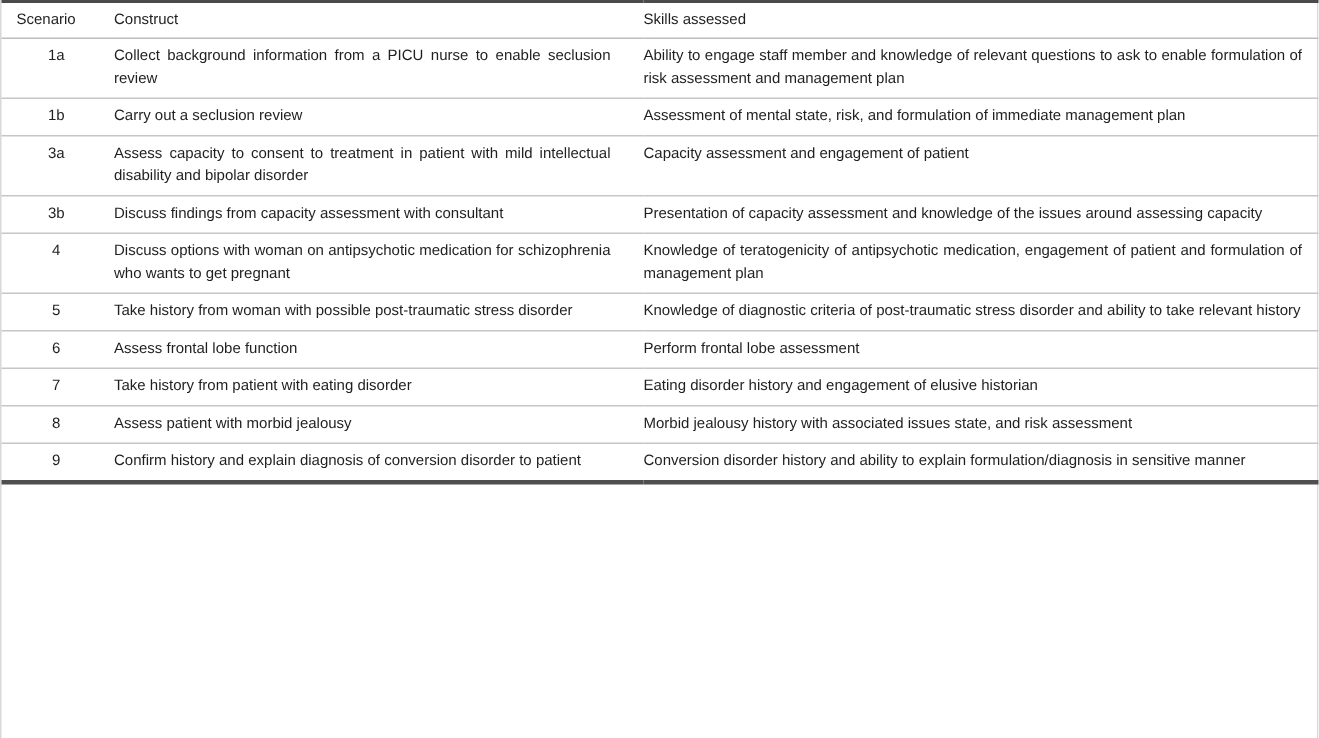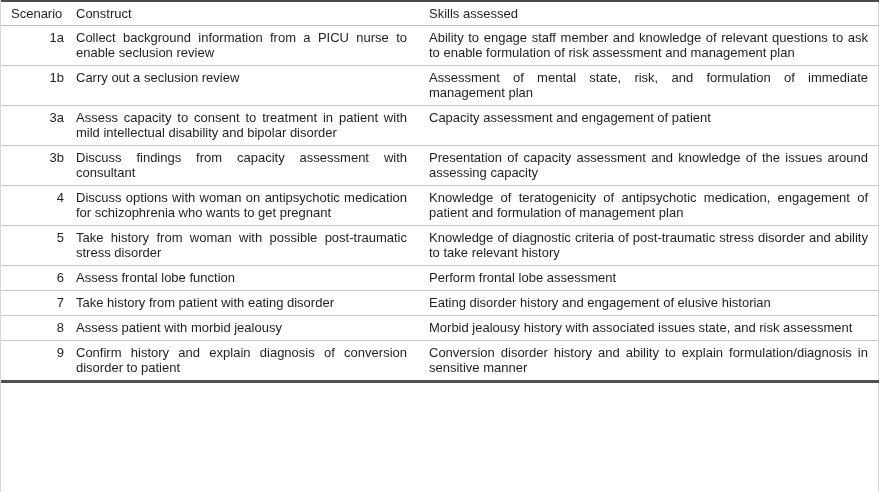--- a/index.html
+++ b/index.html
@@ -18,21 +18,21 @@
     border-left: 1px solid #d8d8d8;
     border-right: 1px solid #d8d8d8;
     background: #ffffff;
   }
 
   table.scenarios {
     width: 879px;
     border-collapse: collapse;
     table-layout: fixed;
     font-family: "Liberation Sans", "DejaVu Sans", sans-serif;
-    font-size: 13px;
+    font-size: 10px;
     line-height: 15px;
     color: #1f1f1f;
     border-top: 2px solid #4a4a4a;
     border-bottom: 3px solid #4f4f4f;
   }
 
   thead th {
     font-weight: normal;
     text-align: left;
     vertical-align: top;
@@ -46,21 +46,21 @@
   th.col-skills { width: 451px; }
 
   tbody tr { border-bottom: 1px solid #c6c6c6; }
   tbody tr:last-child { border-bottom: none; }
 
   tbody td {
     vertical-align: top;
     padding: 4px 12px 5px 0;
     text-align: justify;
   }
-  td.td-scenario { padding-left: 10px; text-align: right; }
+  td.td-scenario { padding-left: 10px; text-align: center; }
   td.td-construct { padding-right: 22px; margin-top: 17px; }
   td.td-skills { padding-right: 12px; }
 </style>
 </head>
 <body>
 
 <div class="table-wrap">
   <table class="scenarios">
     <thead>
       <tr>

